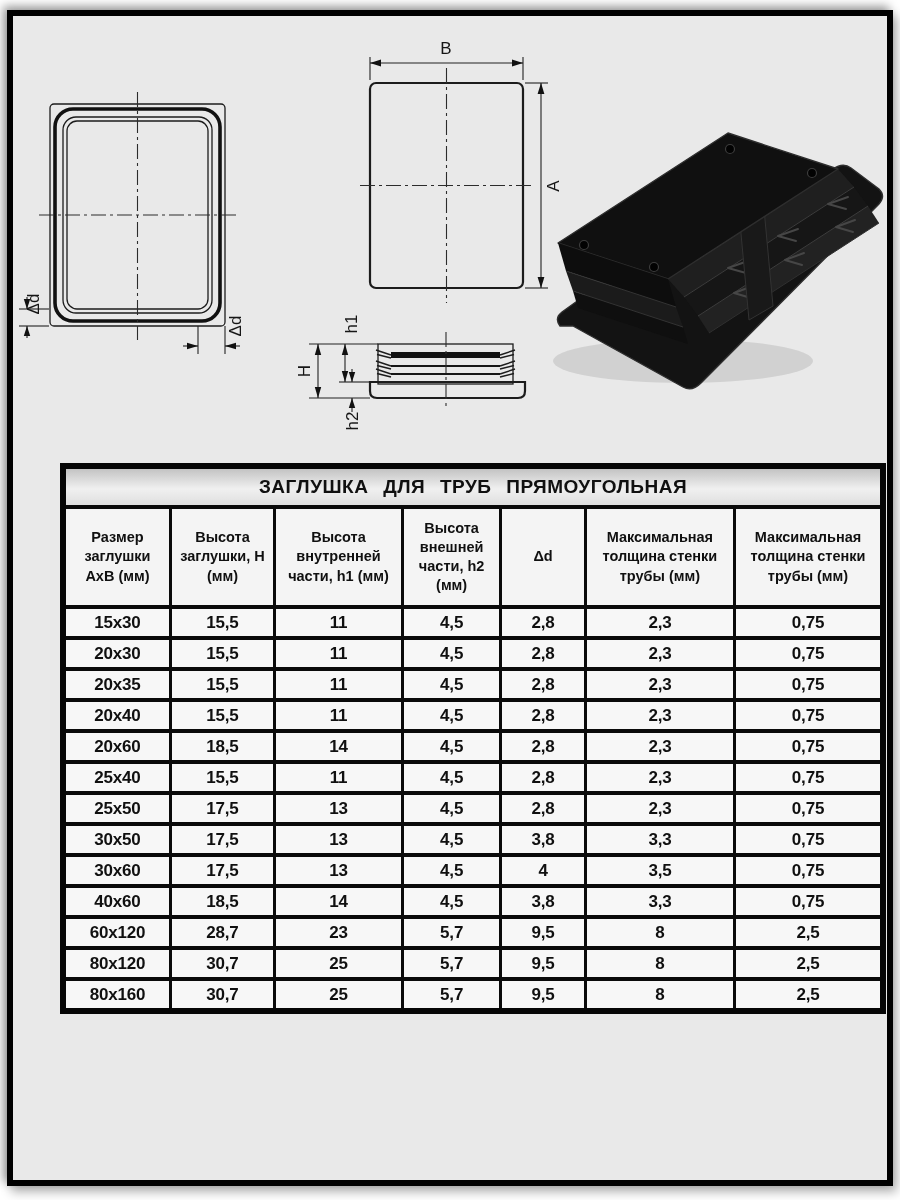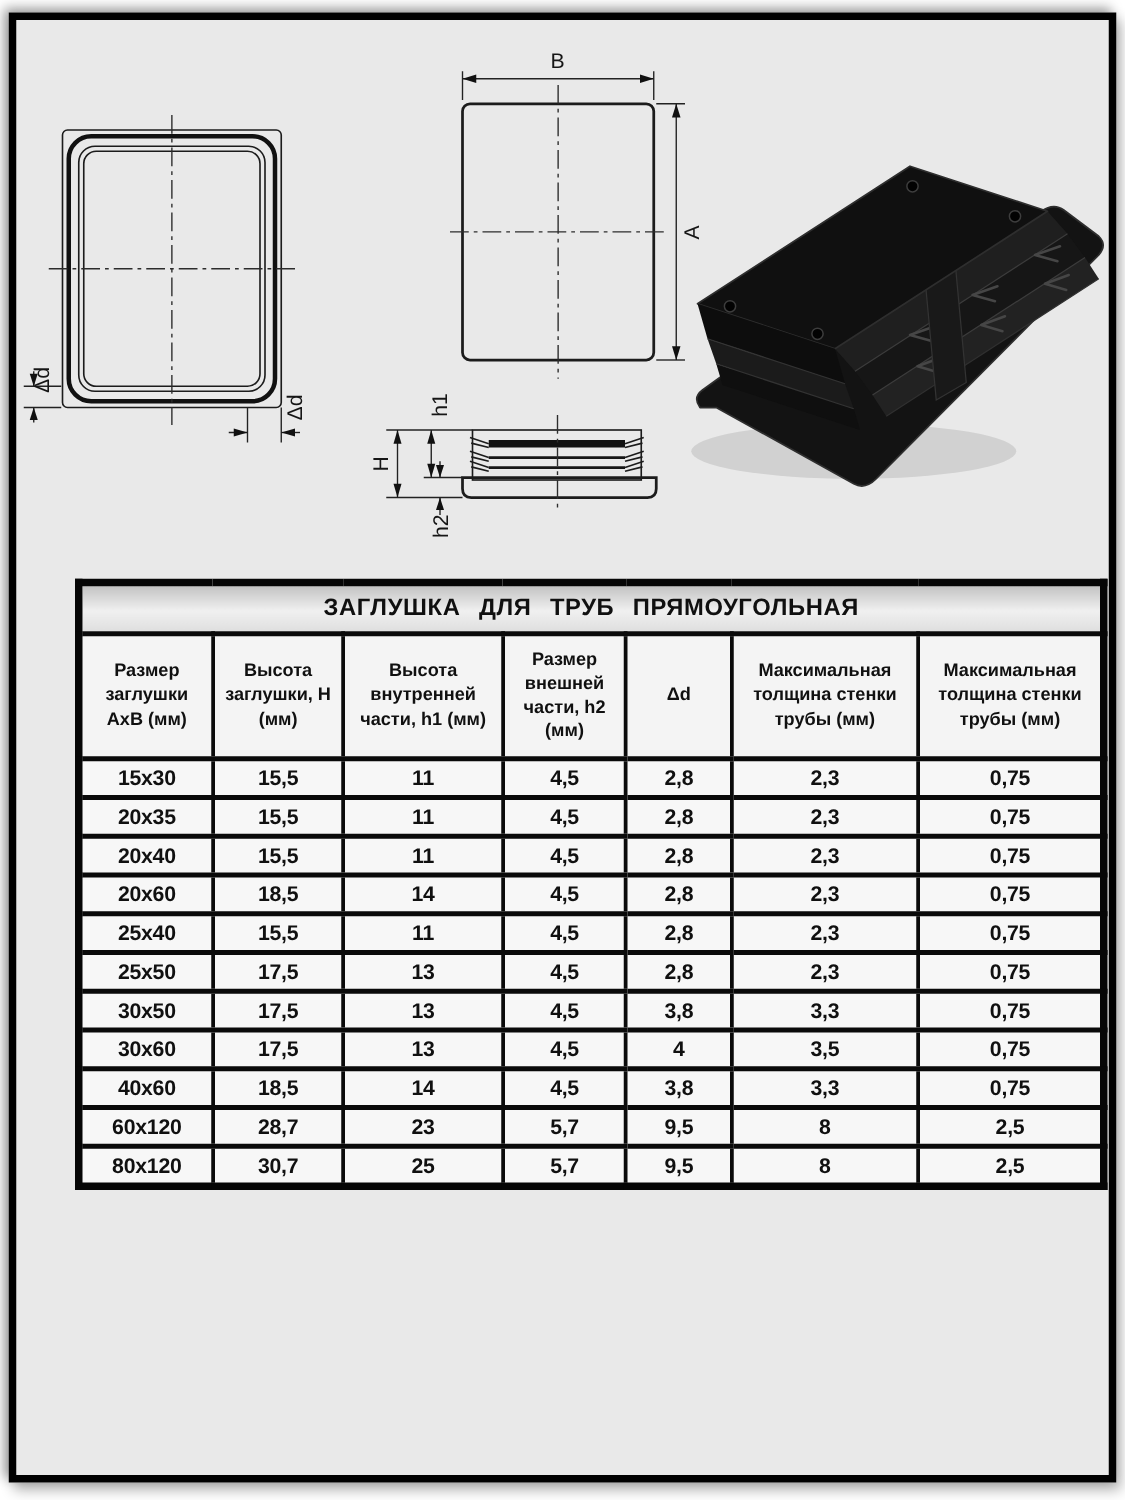--- a/index.html
+++ b/index.html
@@ -228,41 +228,50 @@
             <td colspan="7">ЗАГЛУШКА ДЛЯ ТРУБ ПРЯМОУГОЛЬНАЯ</td>
           </tr>
           <tr class="head-row">
 
               <th>Размер заглушки АхВ (мм)</th>
 
               <th>Высота заглушки, Н (мм)</th>
 
               <th>Высота внутренней части, h1 (мм)</th>
 
-              <th>Размер внешней части, h2 (мм)</th>
+              <th>Высота внешней части, h2 (мм)</th>
 
               <th>Δd</th>
 
               <th>Максимальная толщина стенки трубы (мм)</th>
 
               <th>Максимальная толщина стенки трубы (мм)</th>
             </tr>
         </thead>
         <tbody>
 
             <tr class="data-row">
               <td>15x30</td>
               <td>15,5</td>
               <td>11</td>
               <td>4,5</td>
               <td>2,8</td>
               <td>2,3</td>
               <td>0,75</td>
             </tr>
 
+            <tr class="data-row">
+              <td>20x30</td>
+              <td>15,5</td>
+              <td>11</td>
+              <td>4,5</td>
+              <td>2,8</td>
+              <td>2,3</td>
+              <td>0,75</td>
+            </tr>
 
             <tr class="data-row">
               <td>20x35</td>
               <td>15,5</td>
               <td>11</td>
               <td>4,5</td>
               <td>2,8</td>
               <td>2,3</td>
               <td>0,75</td>
             </tr>
@@ -355,18 +364,27 @@
             <tr class="data-row">
               <td>80x120</td>
               <td>30,7</td>
               <td>25</td>
               <td>5,7</td>
               <td>9,5</td>
               <td>8</td>
               <td>2,5</td>
             </tr>
 
+            <tr class="data-row">
+              <td>80x160</td>
+              <td>30,7</td>
+              <td>25</td>
+              <td>5,7</td>
+              <td>9,5</td>
+              <td>8</td>
+              <td>2,5</td>
+            </tr>
           </tbody>
       </table>
     </div>
 
   </div>
 </div>
 
 </body></html>

